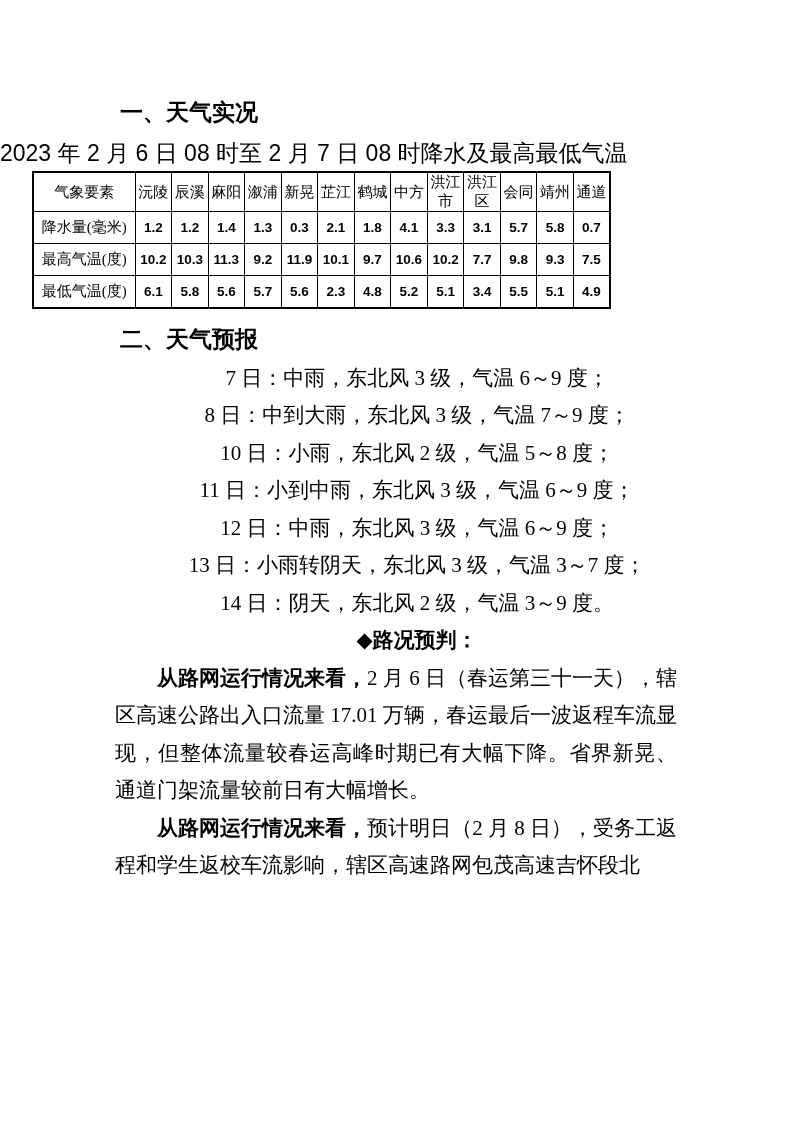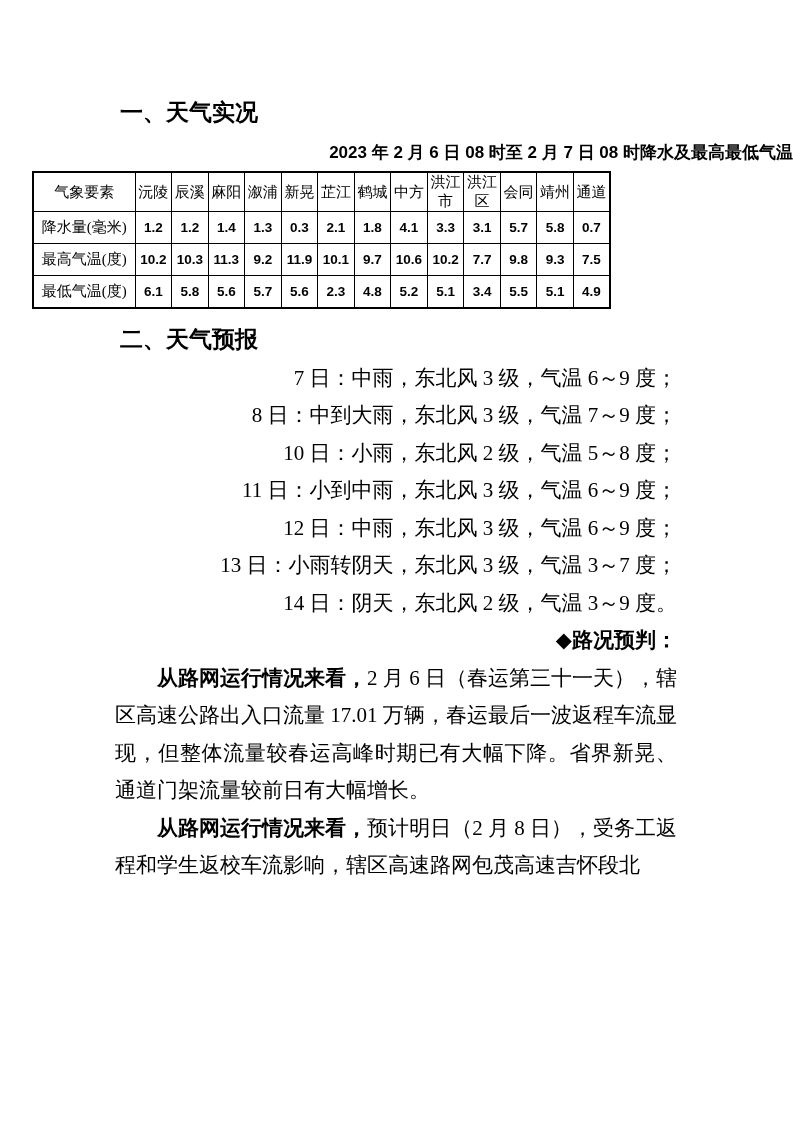--- a/index.html
+++ b/index.html
@@ -11,22 +11,22 @@
   }
   .section-heading {
     font-family:"Liberation Sans","DejaVu Sans",sans-serif;
     font-weight:bold; font-size:23px; line-height:30px;
     margin:0 0 0 120px;
   }
   #section1 { padding-top:97px; }
   #section2 { margin-top:15px; }
   .table-title {
     font-family:"Liberation Sans","DejaVu Sans",sans-serif;
-    font-weight:bold; font-size:17px; line-height:20px;
-    text-align:right; margin:16px 0 0 0;
+    font-weight:normal; font-size:23px; line-height:20px;
+    text-align:left; margin:16px 0 0 0;
   }
   table.weather {
     border-collapse:collapse; table-layout:fixed;
     width:579px; margin:8px 0 0 32px;
     border:2px solid #000;
   }
   table.weather th, table.weather td {
     border:1px solid #000; text-align:center; vertical-align:middle; padding:0;
   }
   table.weather thead tr { height:30px; }
@@ -39,21 +39,21 @@
   td.num {
     font-family:"Liberation Sans","DejaVu Sans",sans-serif;
     font-weight:bold; font-size:13.5px;
   }
   .content {
     width:562px; margin:6px 0 0 115px;
     font-size:21px; line-height:37.5px;
     text-align:justify;
   }
   .content p { margin:0; text-indent:2em; }
-  .content p.day { text-align:right; }
+  .content p.day { text-align:center; }
   .bold { font-weight:bold; }
 </style>
 </head>
 <body>
 
 <div>
 
   <h1 id="section1" class="section-heading">一、天气实况</h1>
 
   <div class="table-title">2023 年 2 月 6 日 08 时至 2 月 7 日 08 时降水及最高最低气温</div>

